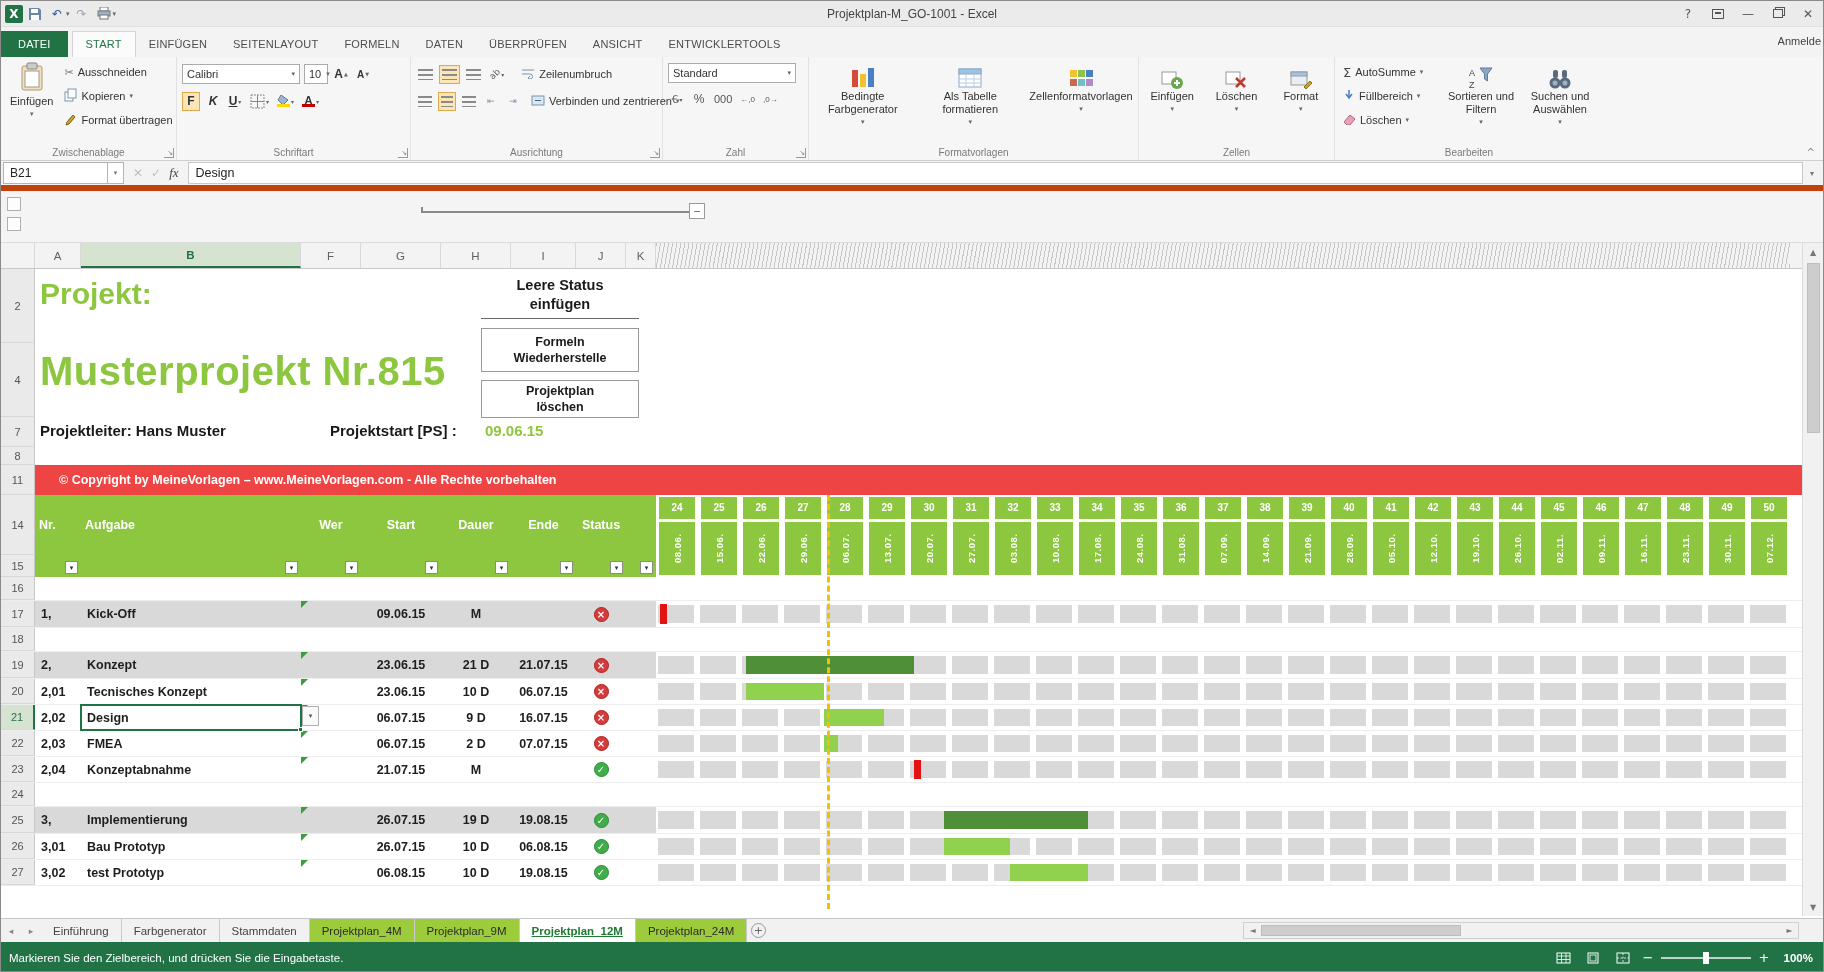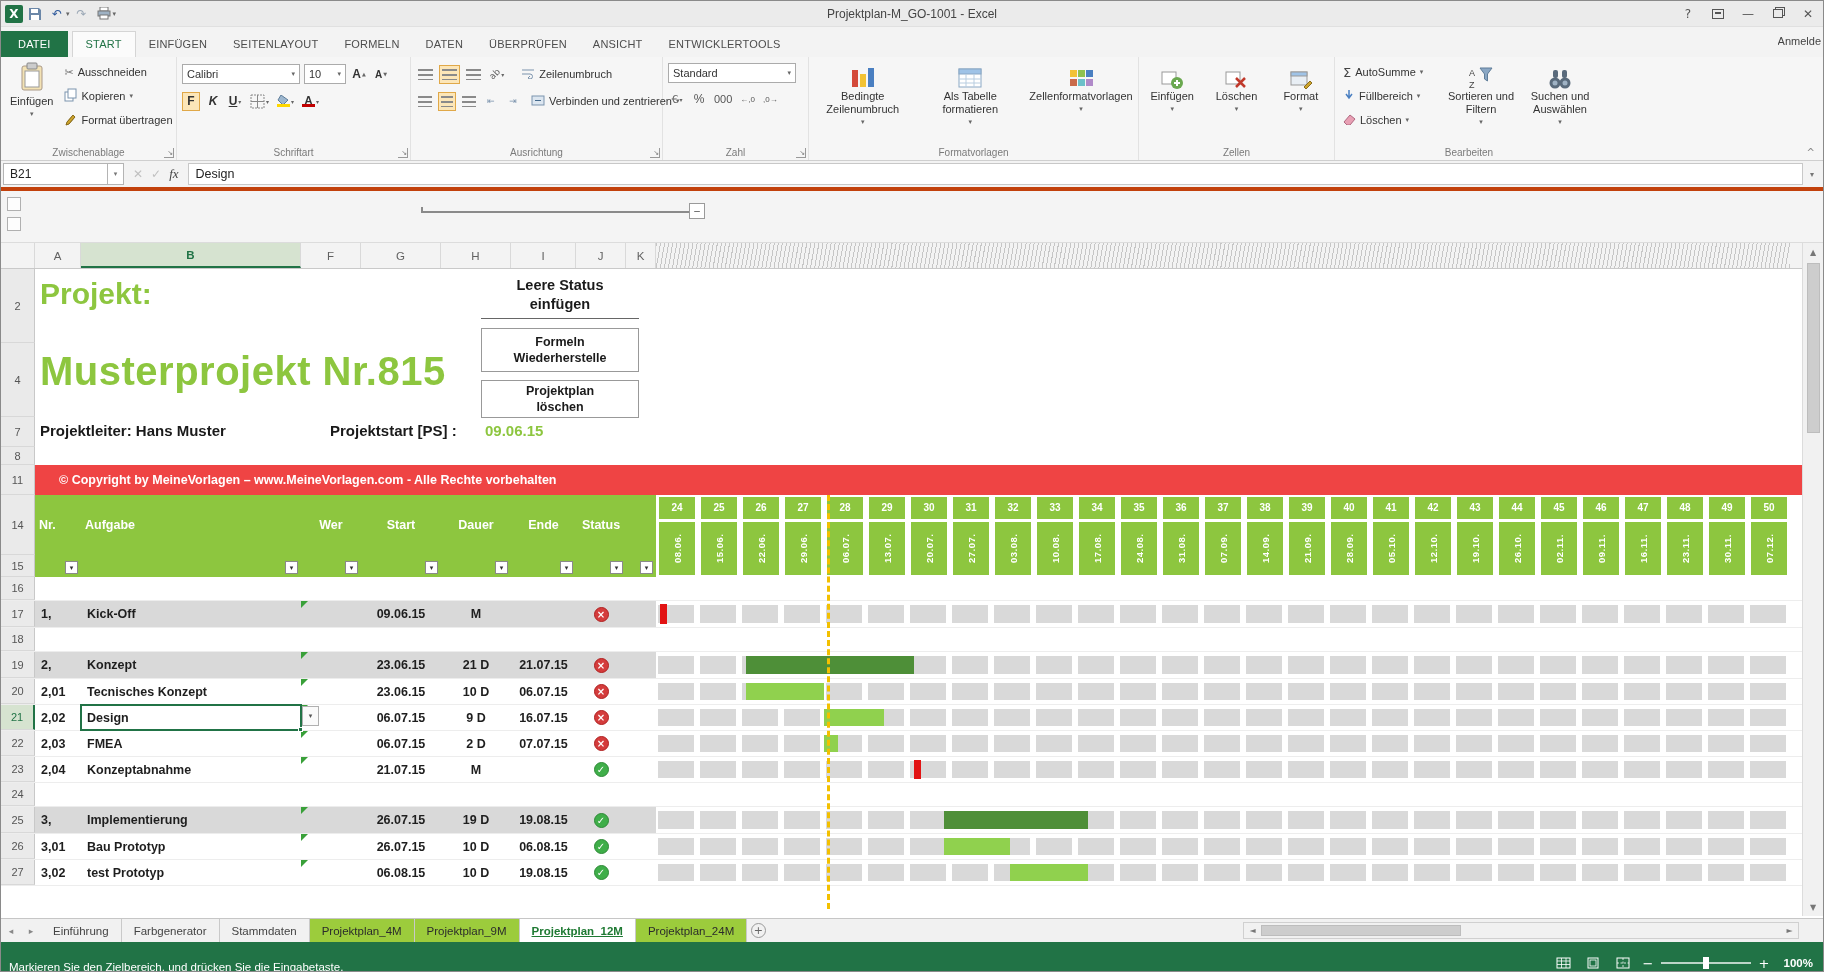--- a/index.html
+++ b/index.html
@@ -40,21 +40,21 @@
 .toolrow{display:flex;align-items:center;gap:4px;height:22px}
 .tbtn{min-width:18px;height:19px;display:flex;align-items:center;justify-content:center;font-size:11px;color:#333;gap:1px;padding:0 2px}
 .tbtn .caret{font-size:6px;color:#666}
 .fico{font-weight:bold;font-size:12px}
 .alic{width:15px;height:11px;background:repeating-linear-gradient(180deg,#8a8a8a 0 2px,transparent 2px 5px)}
 .alic.c{width:12px}
 .colorbar{width:13px;height:3px;margin-top:-1px}
 .vstack{display:flex;flex-direction:column;align-items:center;line-height:10px}
 .bigico{height:28px;display:flex;align-items:flex-end;justify-content:center}
 
-.fbar{height:30px;background:#f3f3f3;border-bottom:4px solid #c2410c;display:flex;align-items:center;padding:0 2px;gap:0}
+.fbar{height:30px;background:#f3f3f3;border-bottom:6px solid #c2410c;display:flex;align-items:center;padding:0 2px;gap:0}
 .namebox{width:105px;height:22px;background:#fff;border:1px solid #b4b4b4;font-size:12px;color:#222;display:flex;align-items:center;padding-left:6px}
 .nbcaret{width:16px;height:22px;border:1px solid #b4b4b4;border-left:none;background:#fff;display:flex;align-items:center;justify-content:center;font-size:7px;color:#777}
 .fxbtns{display:flex;align-items:center;gap:8px;padding:0 9px;color:#999;font-size:12px}
 .fxit{font-family:"Liberation Serif",serif;font-style:italic;font-size:13px;color:#444}
 .finput{flex:1;height:22px;background:#fff;border:1px solid #c8c8c8;font-size:12.5px;color:#222;display:flex;align-items:center;padding-left:7px}
 .fexp{width:18px;display:flex;justify-content:center;font-size:8px;color:#777}
 
 .outline{height:52px;background:#f4f4f4;border-bottom:1px solid #dcdcdc;position:relative}
 .olbox{position:absolute;width:14px;height:14px;border:1px solid #b0b0b0;background:#fdfdfd}
 .bracketline{position:absolute;left:420px;top:20px;width:268px;height:2px;background:#8a8a8a}
@@ -132,21 +132,21 @@
 .tnav{width:20px;display:flex;align-items:center;justify-content:center;font-size:9px;color:#888}
 .stab{display:flex;align-items:center;padding:0 12px;font-size:11.5px;color:#444;border-right:1px solid #c9c9c9;white-space:nowrap}
 .stab.green{background:#9ccc3c;color:#2b2b2b}
 .stab.active{background:#fff;color:#1f7a33;font-weight:bold;text-decoration:underline}
 .newsheet{width:22px;display:flex;align-items:center;justify-content:center;color:#666}
 .nscirc{width:15px;height:15px;border:1px solid #999;border-radius:50%;display:flex;align-items:center;justify-content:center;font-size:11px;line-height:13px;color:#666}
 .hscroll{margin-left:auto;margin-right:24px;align-self:center;width:556px;height:17px;background:#f1f1f1;border:1px solid #d0d0d0;display:flex;align-items:center}
 .harrow{width:17px;height:100%;display:flex;align-items:center;justify-content:center;font-size:8px;color:#777}
 .hthumb{width:200px;height:11px;background:#cdcdcd;border:1px solid #bdbdbd}
 
-.statusbar{height:31px;background:#217346;color:#fff;display:flex;align-items:flex-end;font-size:11.5px}
+.statusbar{height:31px;background:#217346;color:#fff;display:flex;align-items:center;font-size:11.5px}
 .sbmsg{padding-left:8px}
 .sbright{margin-left:auto;display:flex;align-items:center;gap:6px;padding-right:10px}
 .sbicon{width:24px;height:20px;display:flex;align-items:center;justify-content:center}
 .sbicon svg{display:block}
 .zoomtrack{width:90px;height:2px;background:rgba(255,255,255,.7);position:relative}
 .zoomthumb{position:absolute;left:42px;top:-5px;width:6px;height:12px;background:#fff}
 .zoompct{font-weight:bold;min-width:36px;text-align:right}
 .zbtn{font-size:13px;width:14px;text-align:center}
 .ribcollapse{position:absolute;right:8px;bottom:2px;font-size:10px;color:#888}
 </style>
@@ -243,21 +243,21 @@
       <span class="launcher glyph">↘</span>
     </div>
 
     <div class="rgroup" style="width:234px">
       <div style="display:flex;flex-direction:column;gap:5px;padding-top:3px">
         <div class="toolrow">
           <div class="combo" style="width:118px">
               <span>Calibri</span>
               <span class="caret">▾</span>
             </div>
-          <div class="combo" style="width:42px">
+          <div class="combo" style="width:24px">
               <span>10</span>
               <span class="caret">▾</span>
             </div>
           <div class="tbtn">
               <span class="fico">A</span>
               <span class="caret glyph" style="font-size:5px">▲</span>
             </div>
           <div class="tbtn">
               <span class="fico" style="font-size:10px">A</span>
               <span class="caret glyph" style="font-size:5px">▼</span>
@@ -377,21 +377,21 @@
     <div class="rgroup" style="width:330px">
       <div class="gbody" style="justify-content:center;gap:10px">
         <div class="rbtn-lg" style="width:100px">
           <span class="bigico">
               <svg width="26" height="24" viewBox="0 0 26 24">
                 <rect x="2" y="4" width="6" height="17" fill="#d44a3a"></rect>
                 <rect x="10" y="8" width="6" height="13" fill="#f2c233"></rect>
                 <rect x="18" y="2" width="6" height="19" fill="#4a7fc1"></rect>
               </svg>
             </span>
-          <span>Bedingte Zeilenumbruch</span>
+          <span>Bedingte Farbgenerator</span>
           <span class="caret">▾</span>
         </div>
         <div class="rbtn-lg" style="width:100px">
           <span class="bigico">
               <svg width="26" height="24" viewBox="0 0 26 24">
                 <rect x="2" y="3" width="22" height="18" fill="#fff" stroke="#8aa7c4"></rect>
                 <rect x="2" y="3" width="22" height="5" fill="#9fc3e7" stroke="#8aa7c4"></rect>
                 <path d="M2 13h22M2 17h22M9 8v13M17 8v13" stroke="#b8cde0"></path>
               </svg>
             </span>

